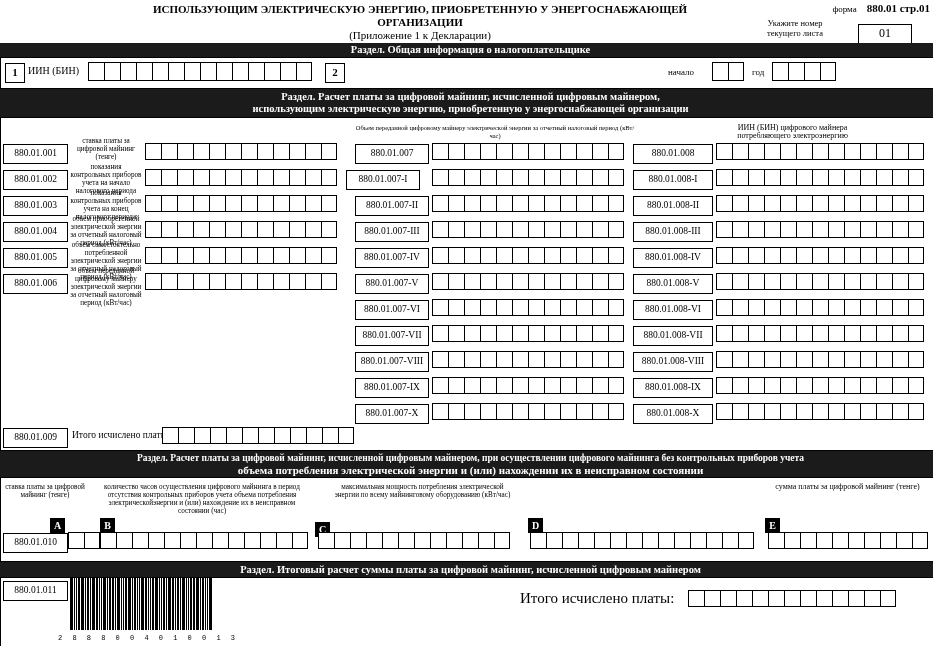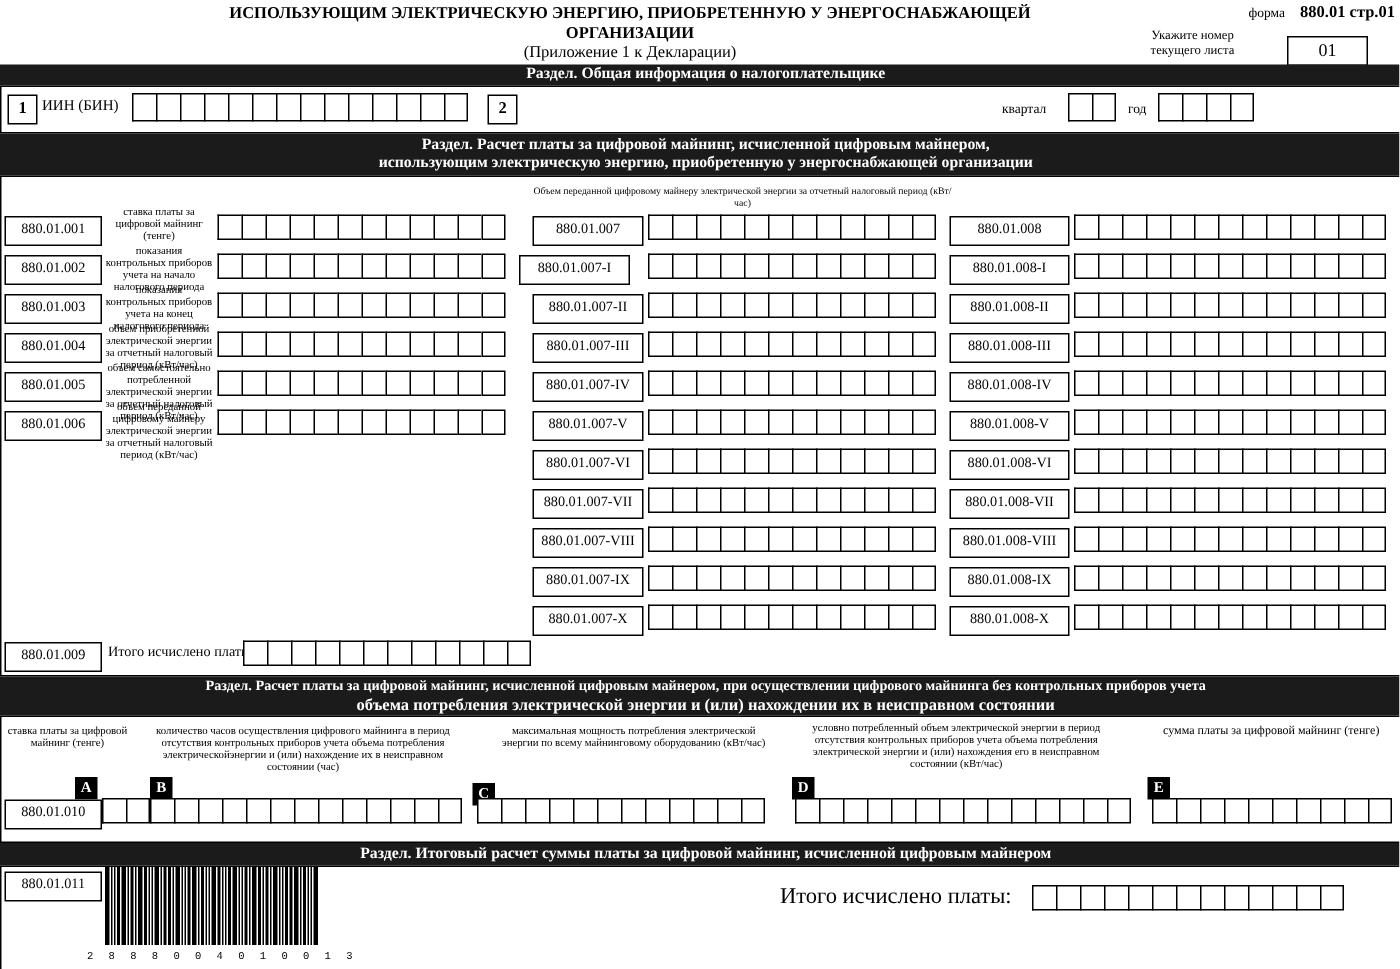--- a/index.html
+++ b/index.html
@@ -83,21 +83,21 @@
       <div class="c"></div>
       <div class="c"></div>
       <div class="c"></div>
       <div class="c"></div>
       <div class="c"></div>
       <div class="c"></div>
     </div>
 
   <div class="numbadge" style="left:325px;top:63px;">2</div>
 
-  <div class="lbl9" style="left:668px;top:67px;font-size:9px;">квартал</div>
+  <div class="lbl9" style="left:668px;top:67px;font-size:9px;">начало</div>
   <div class="cells h20" id="quarter-cells" style="left:712px;top:62px;">
       <div class="c"></div>
       <div class="c"></div>
     </div>
   <div class="lbl9" style="left:752px;top:67px;font-size:9px;">год</div>
   <div class="cells h20" id="year-cells" style="left:772px;top:62px;">
       <div class="c"></div>
       <div class="c"></div>
       <div class="c"></div>
       <div class="c"></div>
@@ -105,20 +105,24 @@
 
   <div class="secbar" style="left:0;top:89px;height:28px;flex-direction:column;">
     <div>Раздел. Расчет платы за цифровой майнинг, исчисленной цифровым майнером,</div>
     <div>использующим электрическую энергию, приобретенную у энергоснабжающей организации</div>
   </div>
 
   <div class="frame" style="left:0;top:117px;width:933px;height:332px;"></div>
 
   <div class="lbl" style="left:355px;top:124px;width:280px;font-size:6.5px;">Объем переданной цифровому майнеру электрической энергии за отчетный налоговый период (кВт/час)</div>
 
+  <div class="lbl" style="left:660px;top:124px;width:265px;font-size:8px;">
+    <div>ИИН (БИН) цифрового майнера</div>
+    <div>потребляющего электроэнергию</div>
+  </div>
 
   <div id="section2-left">
       <div class="codebox" style="left: 3px; top: 144px; width: 63px;">880.01.001</div>
       <div class="lbl" style="left: 70px; top: 137px; width: 72px;">ставка платы за цифровой майнинг (тенге)</div>
       <div class="cells" style="position: absolute; left: 145px; top: 143px;">
         <div class="c"></div>
         <div class="c"></div>
         <div class="c"></div>
         <div class="c"></div>
         <div class="c"></div>
@@ -577,21 +581,20 @@
   <div class="secbar" style="left:0;top:451px;height:26px;flex-direction:column;">
     <div style="font-size:9.5px;">Раздел. Расчет платы за цифровой майнинг, исчисленной цифровым майнером, при осуществлении цифрового майнинга без контрольных приборов учета</div>
     <div style="font-size:11px;">объема потребления электрической энергии и (или) нахождении их в неисправном состоянии</div>
   </div>
 
   <div class="frame" style="left:0;top:477px;width:933px;height:83px;"></div>
 
   <div class="lbl" style="left:4px;top:483px;width:82px;">ставка платы за цифровой майнинг (тенге)</div>
   <div class="lbl" style="left:92px;top:483px;width:220px;">количество часов осуществления цифрового майнинга в период отсутствия контрольных приборов учета объема потребления электрическойэнергии и (или) нахождение их в неисправном состоянии (час)</div>
   <div class="lbl" style="left:330px;top:483px;width:185px;">максимальная мощность потребления электрической энергии по всему майнинговому оборудованию (кВт/час)</div>
-  <div class="lbl" style="left:530px;top:481px;width:215px;">условно потребленный объем электрической энергии в период отсутствия контрольных приборов учета объема потребления электрической энергии и (или) нахождения его в неисправном состоянии (кВт/час)</div>
   <div class="lbl" style="left:770px;top:483px;width:155px;font-size:8px;">сумма платы за цифровой майнинг (тенге)</div>
 
   <div class="blackbadge" style="left:50px;top:518px;">A</div>
   <div class="blackbadge" style="left:100px;top:518px;">B</div>
   <div class="blackbadge" style="left:315px;top:522px;">C</div>
   <div class="blackbadge" style="left:528px;top:518px;">D</div>
   <div class="blackbadge" style="left:765px;top:518px;">E</div>
 
   <div class="codebox" style="left:3px;top:533px;width:63px;">880.01.010</div>
   <div class="cells" id="s3a-cells" style="left:68px;top:532px;">

